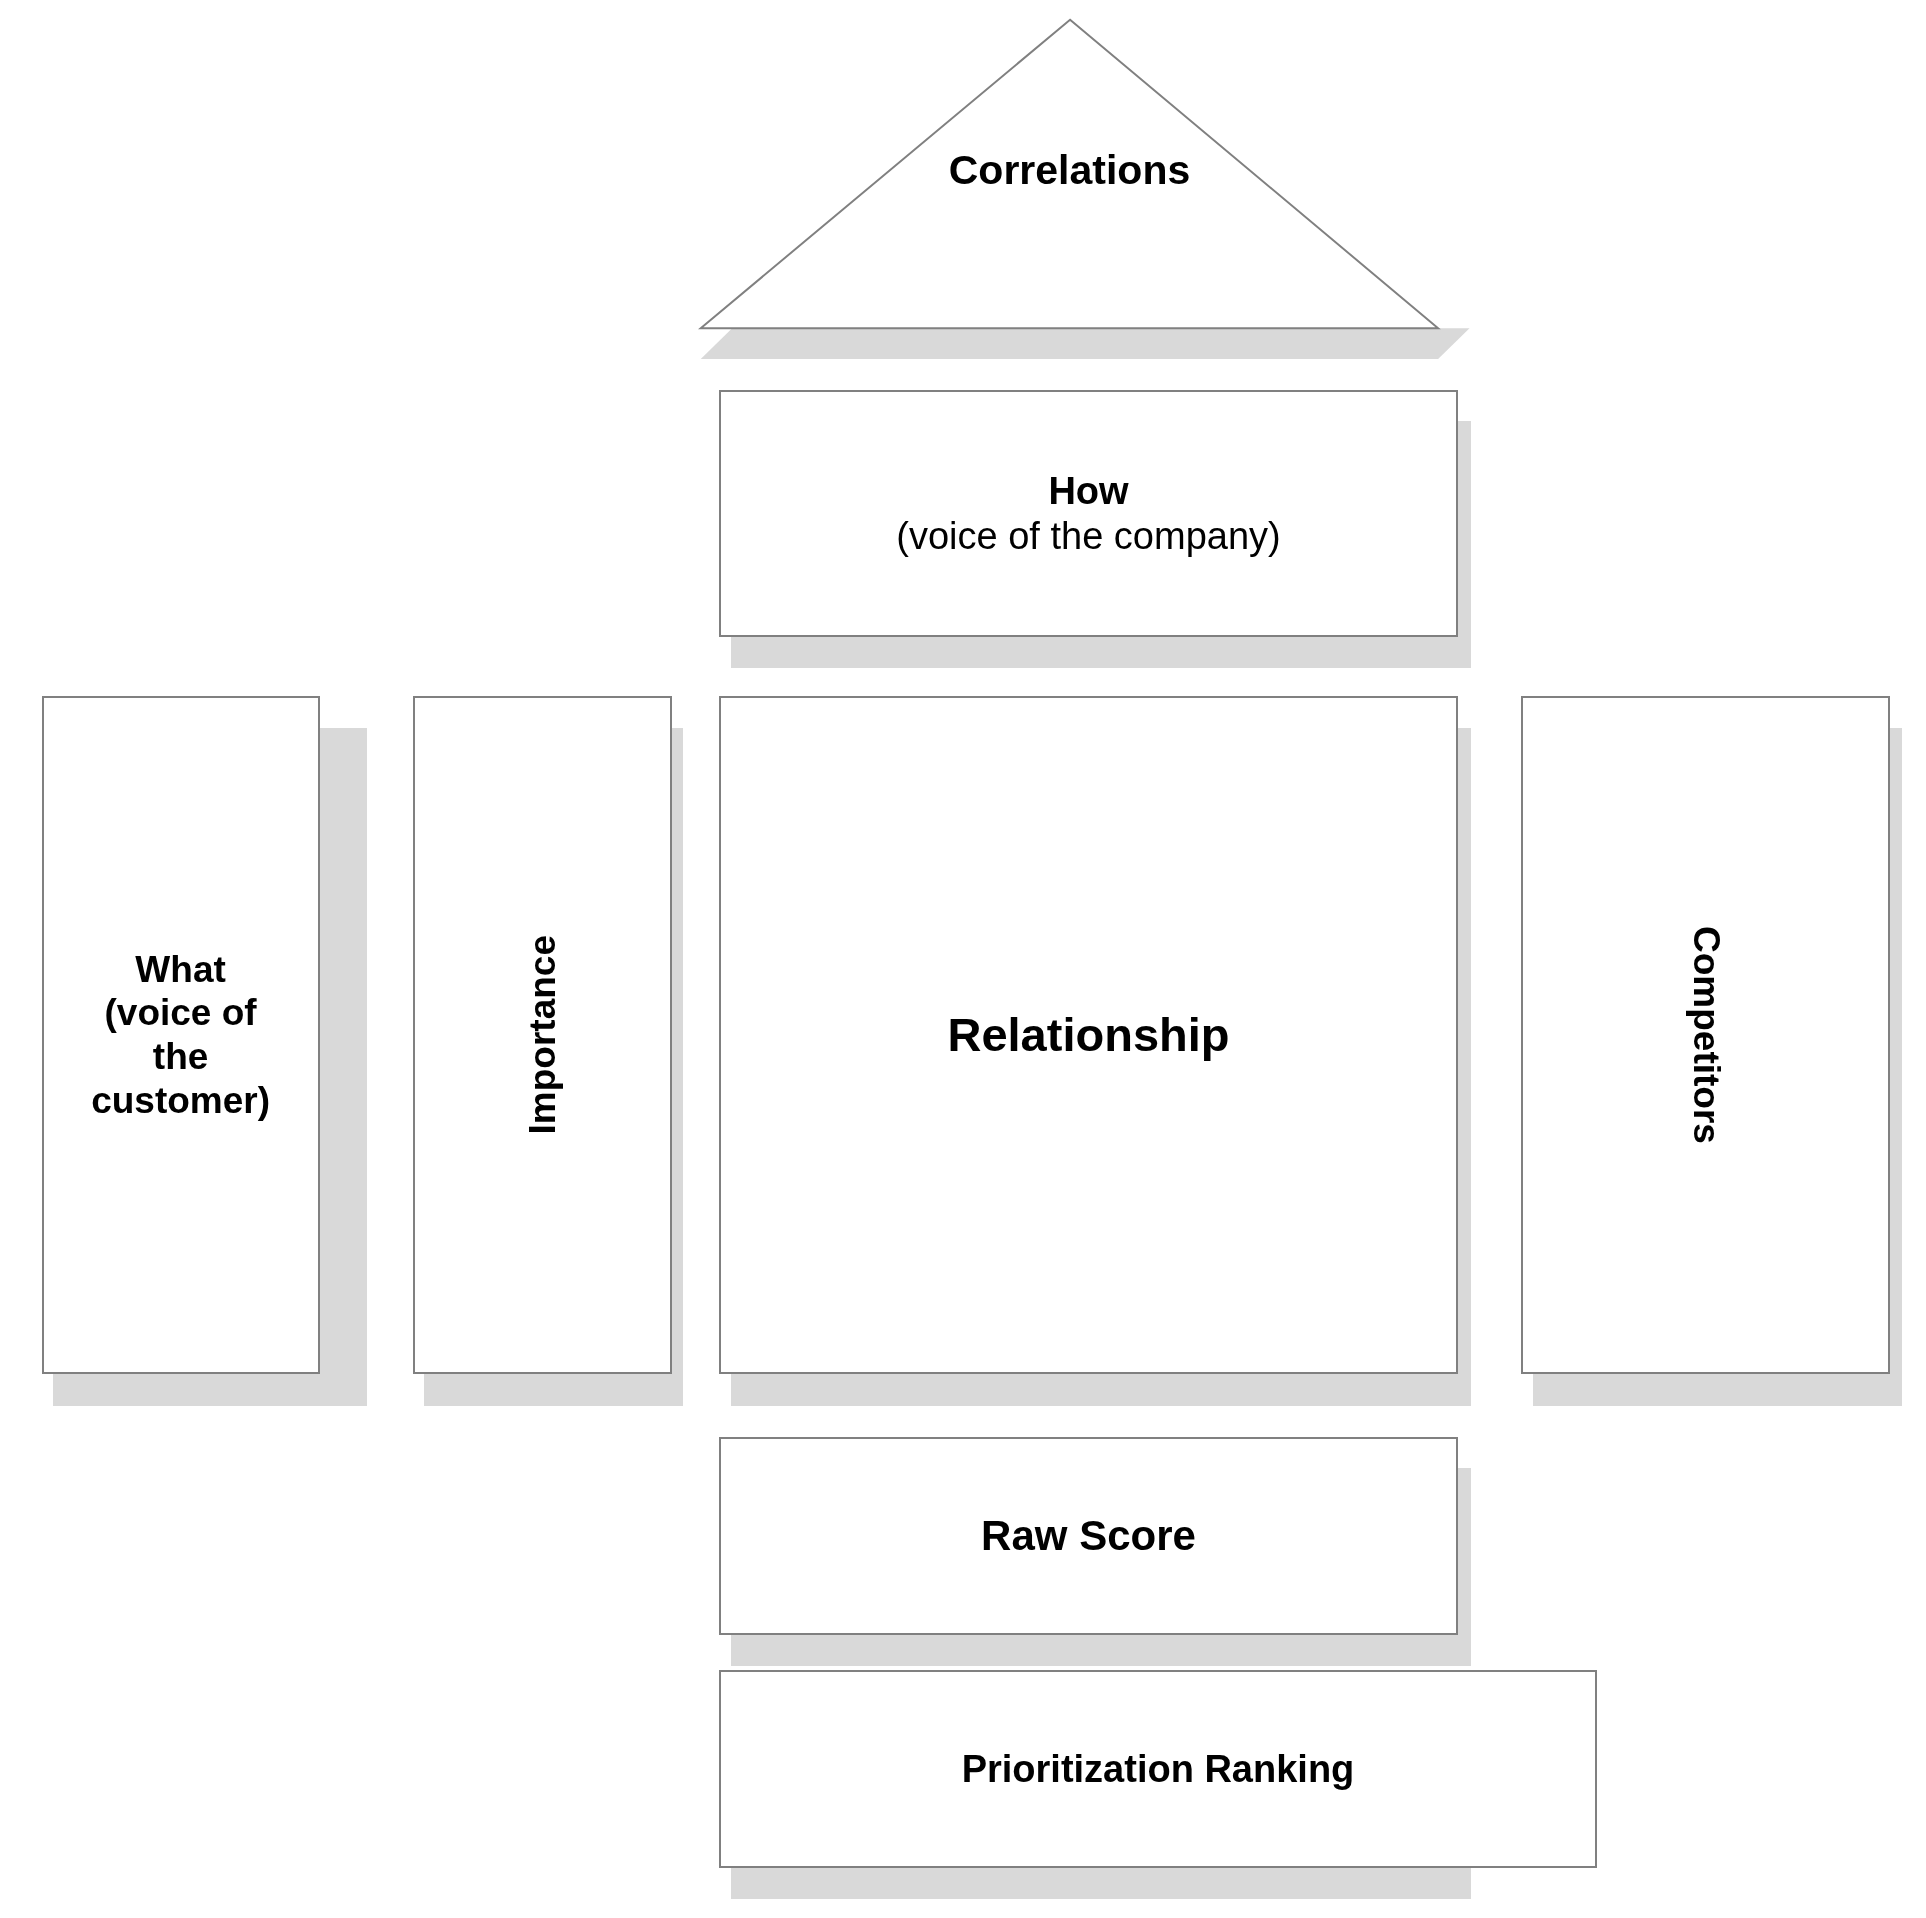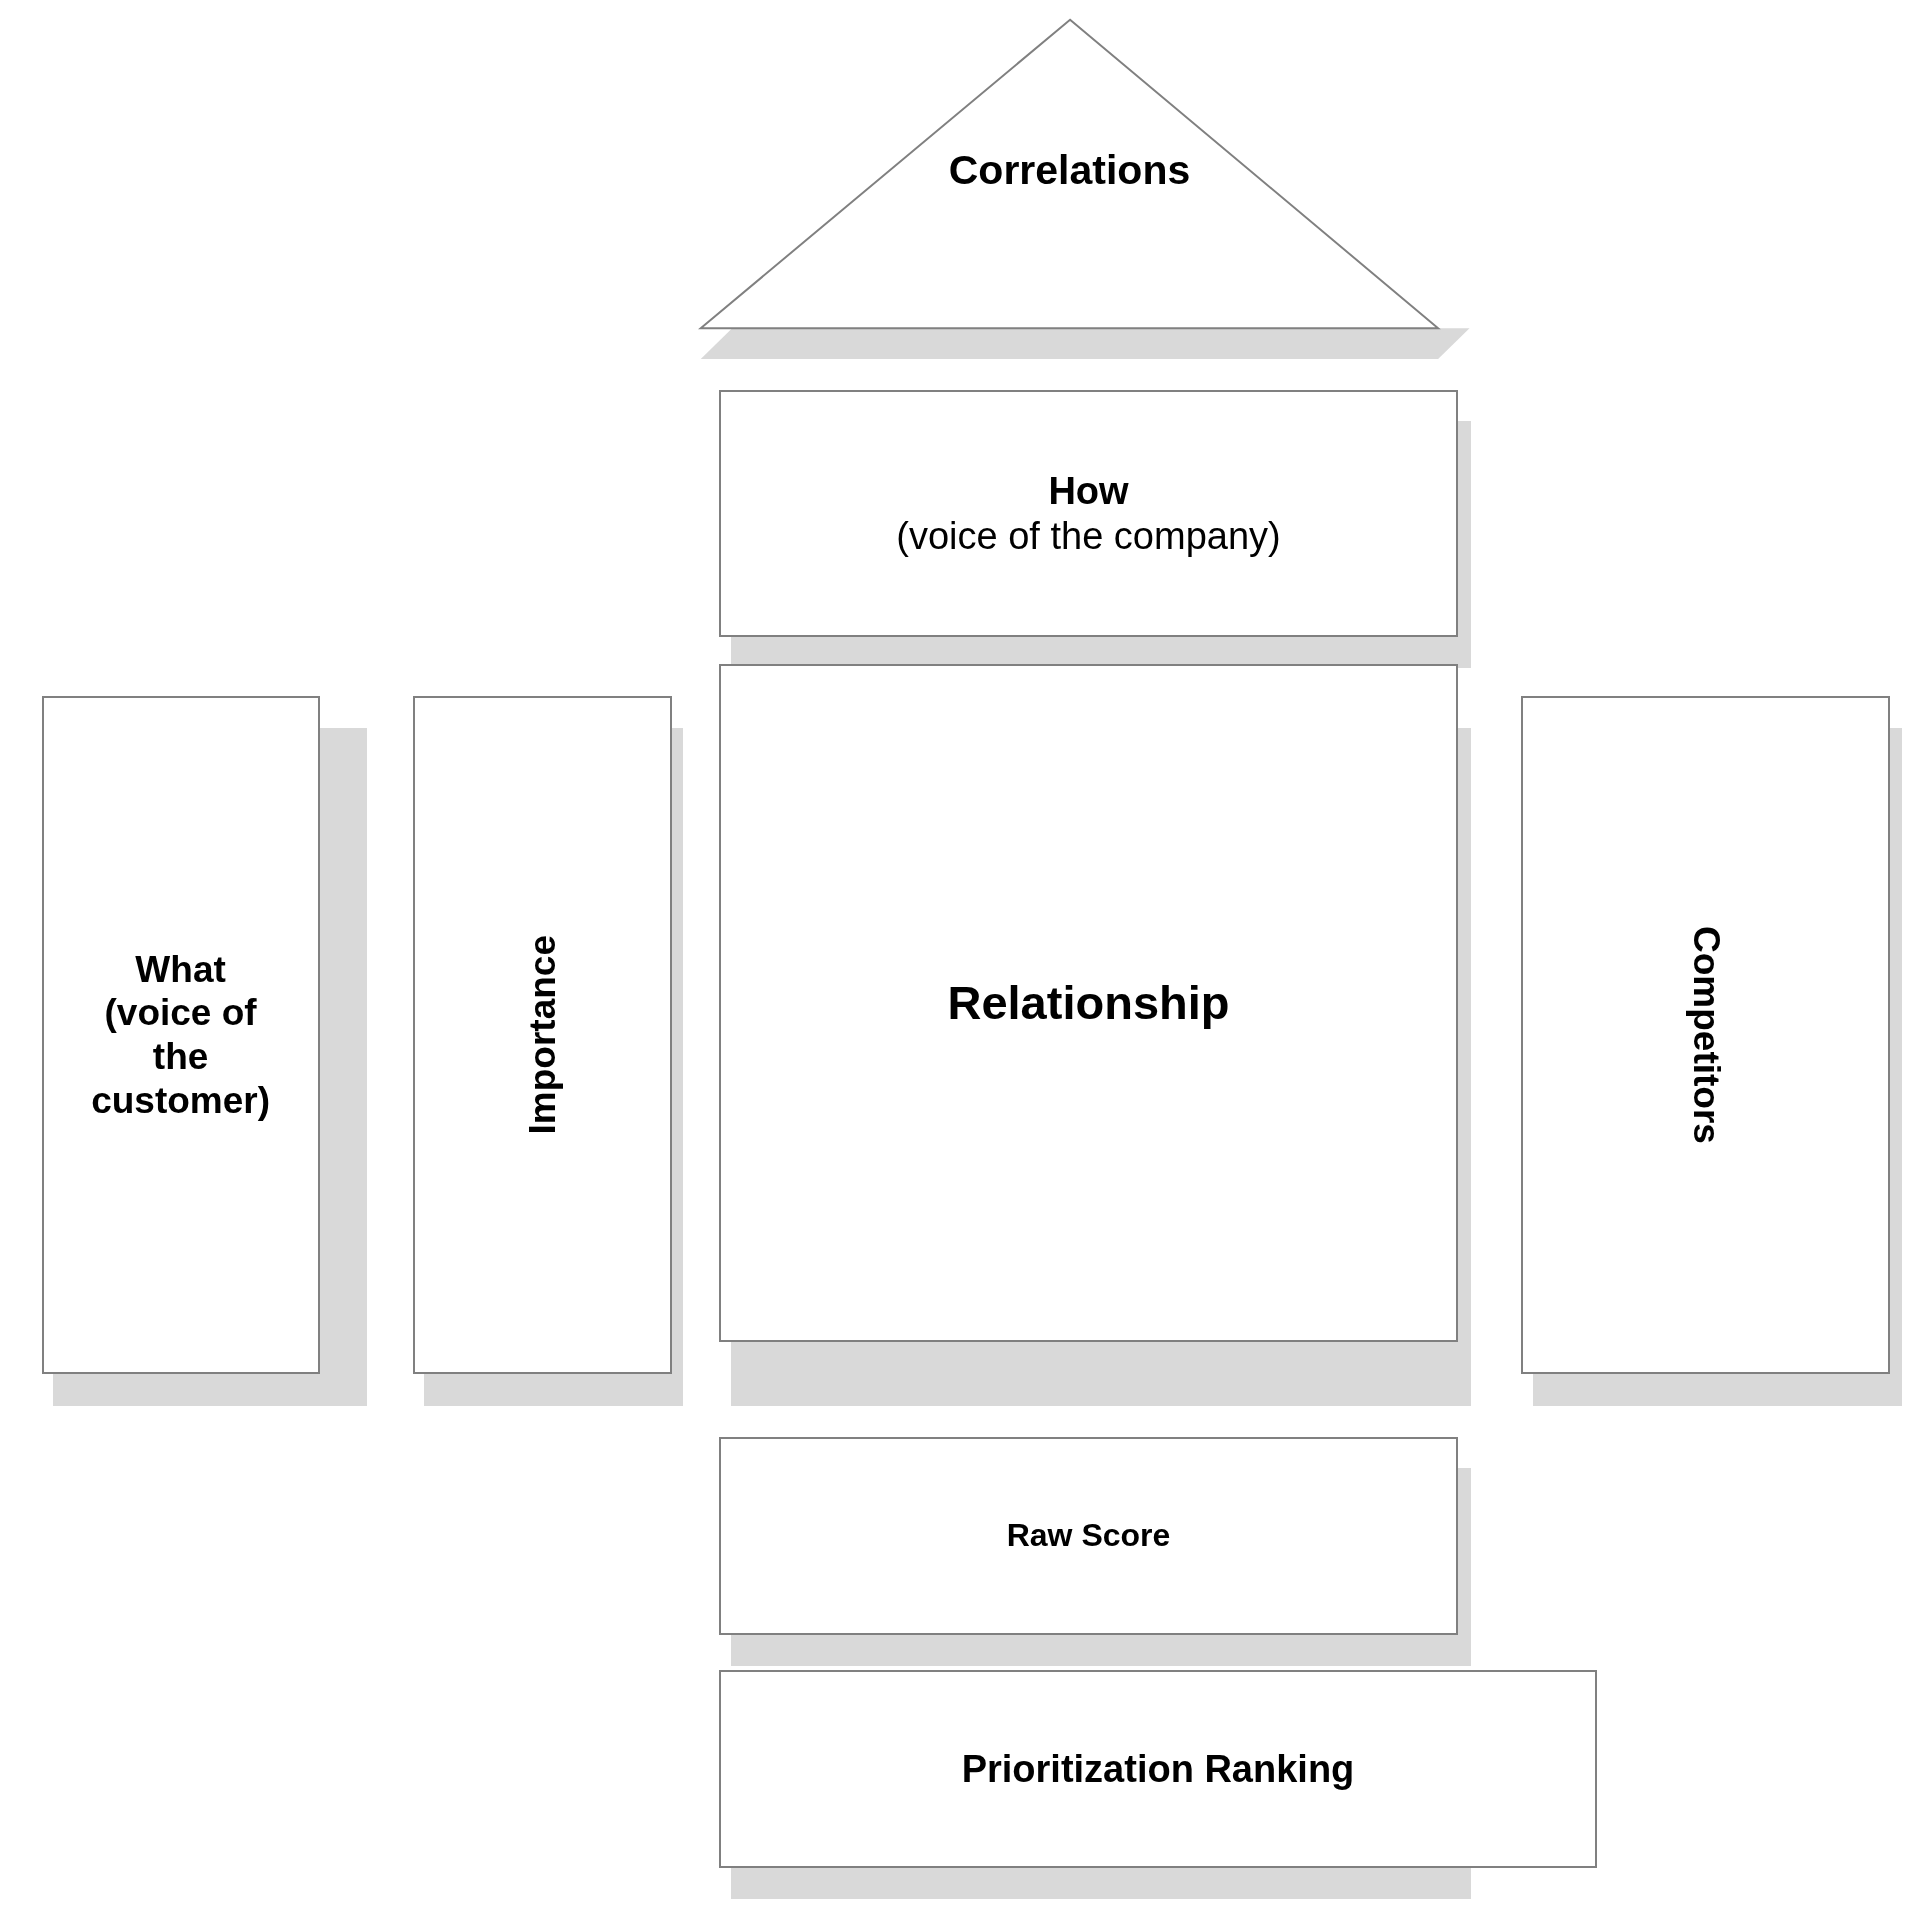--- a/index.html
+++ b/index.html
@@ -82,36 +82,36 @@
   
   #how-box         { left: 699px; top: 390px;  width: 739px; height: 247px; }
   #how-shadow      { left: 731px; top: 421px;  width: 740px; height: 247px; }
 
   #what-box        { left: 21.6px;   top: 696px; width: 278px;  height: 678px; }
   #what-shadow     { left: 53px;   top: 728px; width: 314px;  height: 678px; }
 
   #importance-box  { left: 393px;  top: 696px; width: 259px;  height: 678px; }
   #importance-shadow { left: 424px; top: 728px; width: 259px; height: 678px; }
 
-  #relationship-box    { left: 699px; top: 664px; width: 739px; height: 678px; }
+  #relationship-box    { left: 699px; top: 696px; width: 739px; height: 678px; }
   #relationship-shadow { left: 731px; top: 728px; width: 740px; height: 678px; }
 
   #competitors-box     { left: 1501px; top: 696px; width: 369px;  height: 678px; }
   #competitors-shadow  { left: 1533px; top: 728px; width: 369px;  height: 678px; }
 
   #rawscore-box    { left: 699px; top: 1437px; width: 739px; height: 198px; }
   #rawscore-shadow { left: 731px; top: 1468px; width: 740px; height: 198px; }
 
   #priority-box    { left: 699px; top: 1670px; width: 878px; height: 198px; }
   #priority-shadow { left: 731px; top: 1701px; width: 740px; height: 198px; }
 
   
   #how-box .label-stack      { font-size: 38px; }
   #what-box .label-stack     { font-size: 37px; }
-  #rawscore-box .label-stack { font-size: 32px; }
+  #rawscore-box .label-stack { font-size: 42px; }
   #priority-box .label-stack { font-size: 38px; }
   #relationship-box .label-stack { font-size: 47px; }
 
   .vertical-up {
     writing-mode: vertical-rl;
     transform: rotate(180deg);
     font-size: 37px;
     font-weight: bold;
     white-space: nowrap;
   }

